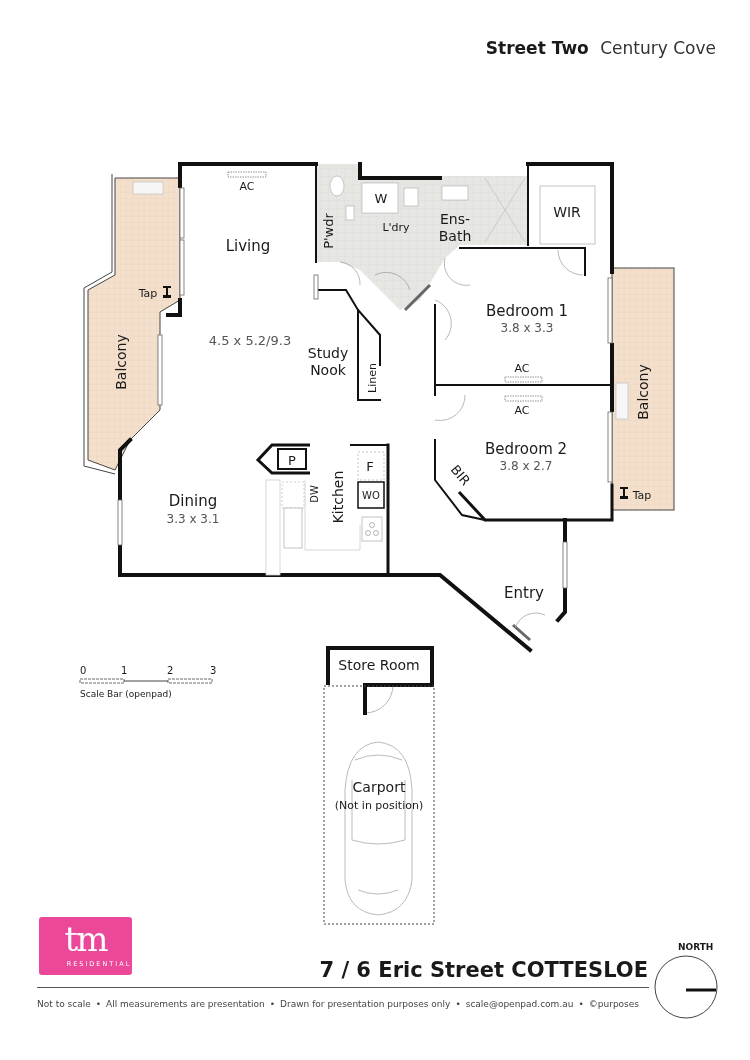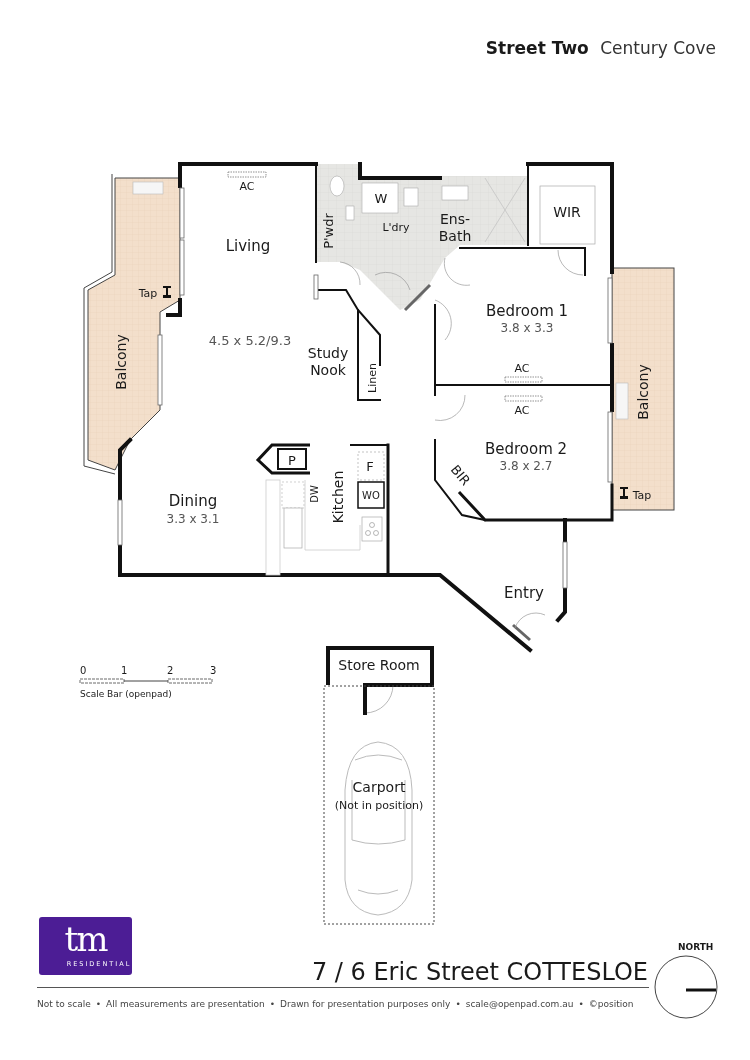--- a/index.html
+++ b/index.html
@@ -3,24 +3,24 @@
 <meta charset="utf-8">
 <style>
   html, body { margin: 0; padding: 0; background: #ffffff; }
   body { width: 750px; height: 1060px; position: relative; overflow: hidden; font-family: "DejaVu Sans", sans-serif; color: #1a1a1a; }
   .header { position: absolute; top: 38px; right: 34px; font-size: 17px; white-space: nowrap; }
   .header .level { font-weight: bold; color: #1a1a1a; }
   .header .building { font-weight: normal; color: #333; margin-left: 6px; margin-top: 16px; }
   svg.plan { position: absolute; left: 0; top: 0; }
   .lbl { font-family: "DejaVu Sans", sans-serif; fill: #1a1a1a; }
   .dim { font-family: "DejaVu Sans", sans-serif; fill: #555; }
-  .logo { position: absolute; left: 39px; top: 917px; width: 93px; height: 58px; background: #4c1d95; border-radius: 3px; color: #fff; text-align: center; }
+  .logo { position: absolute; left: 39px; top: 917px; width: 93px; height: 58px; background: #ec4899; border-radius: 3px; color: #fff; text-align: center; }
   .logo .tm { font-family: "DejaVu Serif", serif; font-size: 34px; line-height: 40px; letter-spacing: -2px; display: block; margin-top: 2px; }
   .logo .res { font-size: 6.5px; letter-spacing: 2px; display: block; margin-top: 1px; padding-left: 27px; }
-  .address { position: absolute; right: 102px; top: 958px; font-size: 24px; font-weight: normal; white-space: nowrap; }
+  .address { position: absolute; right: 102px; top: 958px; font-size: 21px; font-weight: bold; white-space: nowrap; }
   .rule { position: absolute; left: 37px; top: 987px; width: 612px; height: 1px; background: #555; }
   .disclaimer { position: absolute; left: 37px; top: 999px; font-size: 9px; color: #444; white-space: nowrap; }
   .disclaimer .sep { margin: 0 5px; }
   .north-label { position: absolute; left: 664px; top: 942px; font-size: 9px; font-weight: bold; padding-left: 14px; }
   .scale-label { position: absolute; left: 80px; top: 689px; font-size: 9px; }
   .scale-tick { position: absolute; top: 665px; font-size: 10px; }
 </style>
 </head>
 <body>
 
@@ -217,14 +217,14 @@
 <div class="logo">
   <span class="tm">tm</span>
   <span class="res">RESIDENTIAL</span>
 </div>
 
 <div class="address">7 / 6 Eric Street COTTESLOE</div>
 <div class="north-label">NORTH</div>
 <div class="rule"></div>
 
 <div class="disclaimer">
-  <span>Not to scale</span><span class="sep">•</span><span>All measurements are presentation</span><span class="sep">•</span><span>Drawn for presentation purposes only</span><span class="sep">•</span><span>scale@openpad.com.au</span><span class="sep">•</span><span>©position</span>
+  <span>Not to scale</span><span class="sep">•</span><span>All measurements are presentation</span><span class="sep">•</span><span>Drawn for presentation purposes only</span><span class="sep">•</span><span>scale@openpad.com.au</span><span class="sep">•</span><span>©purposes</span>
 </div>
 
 </body></html>

